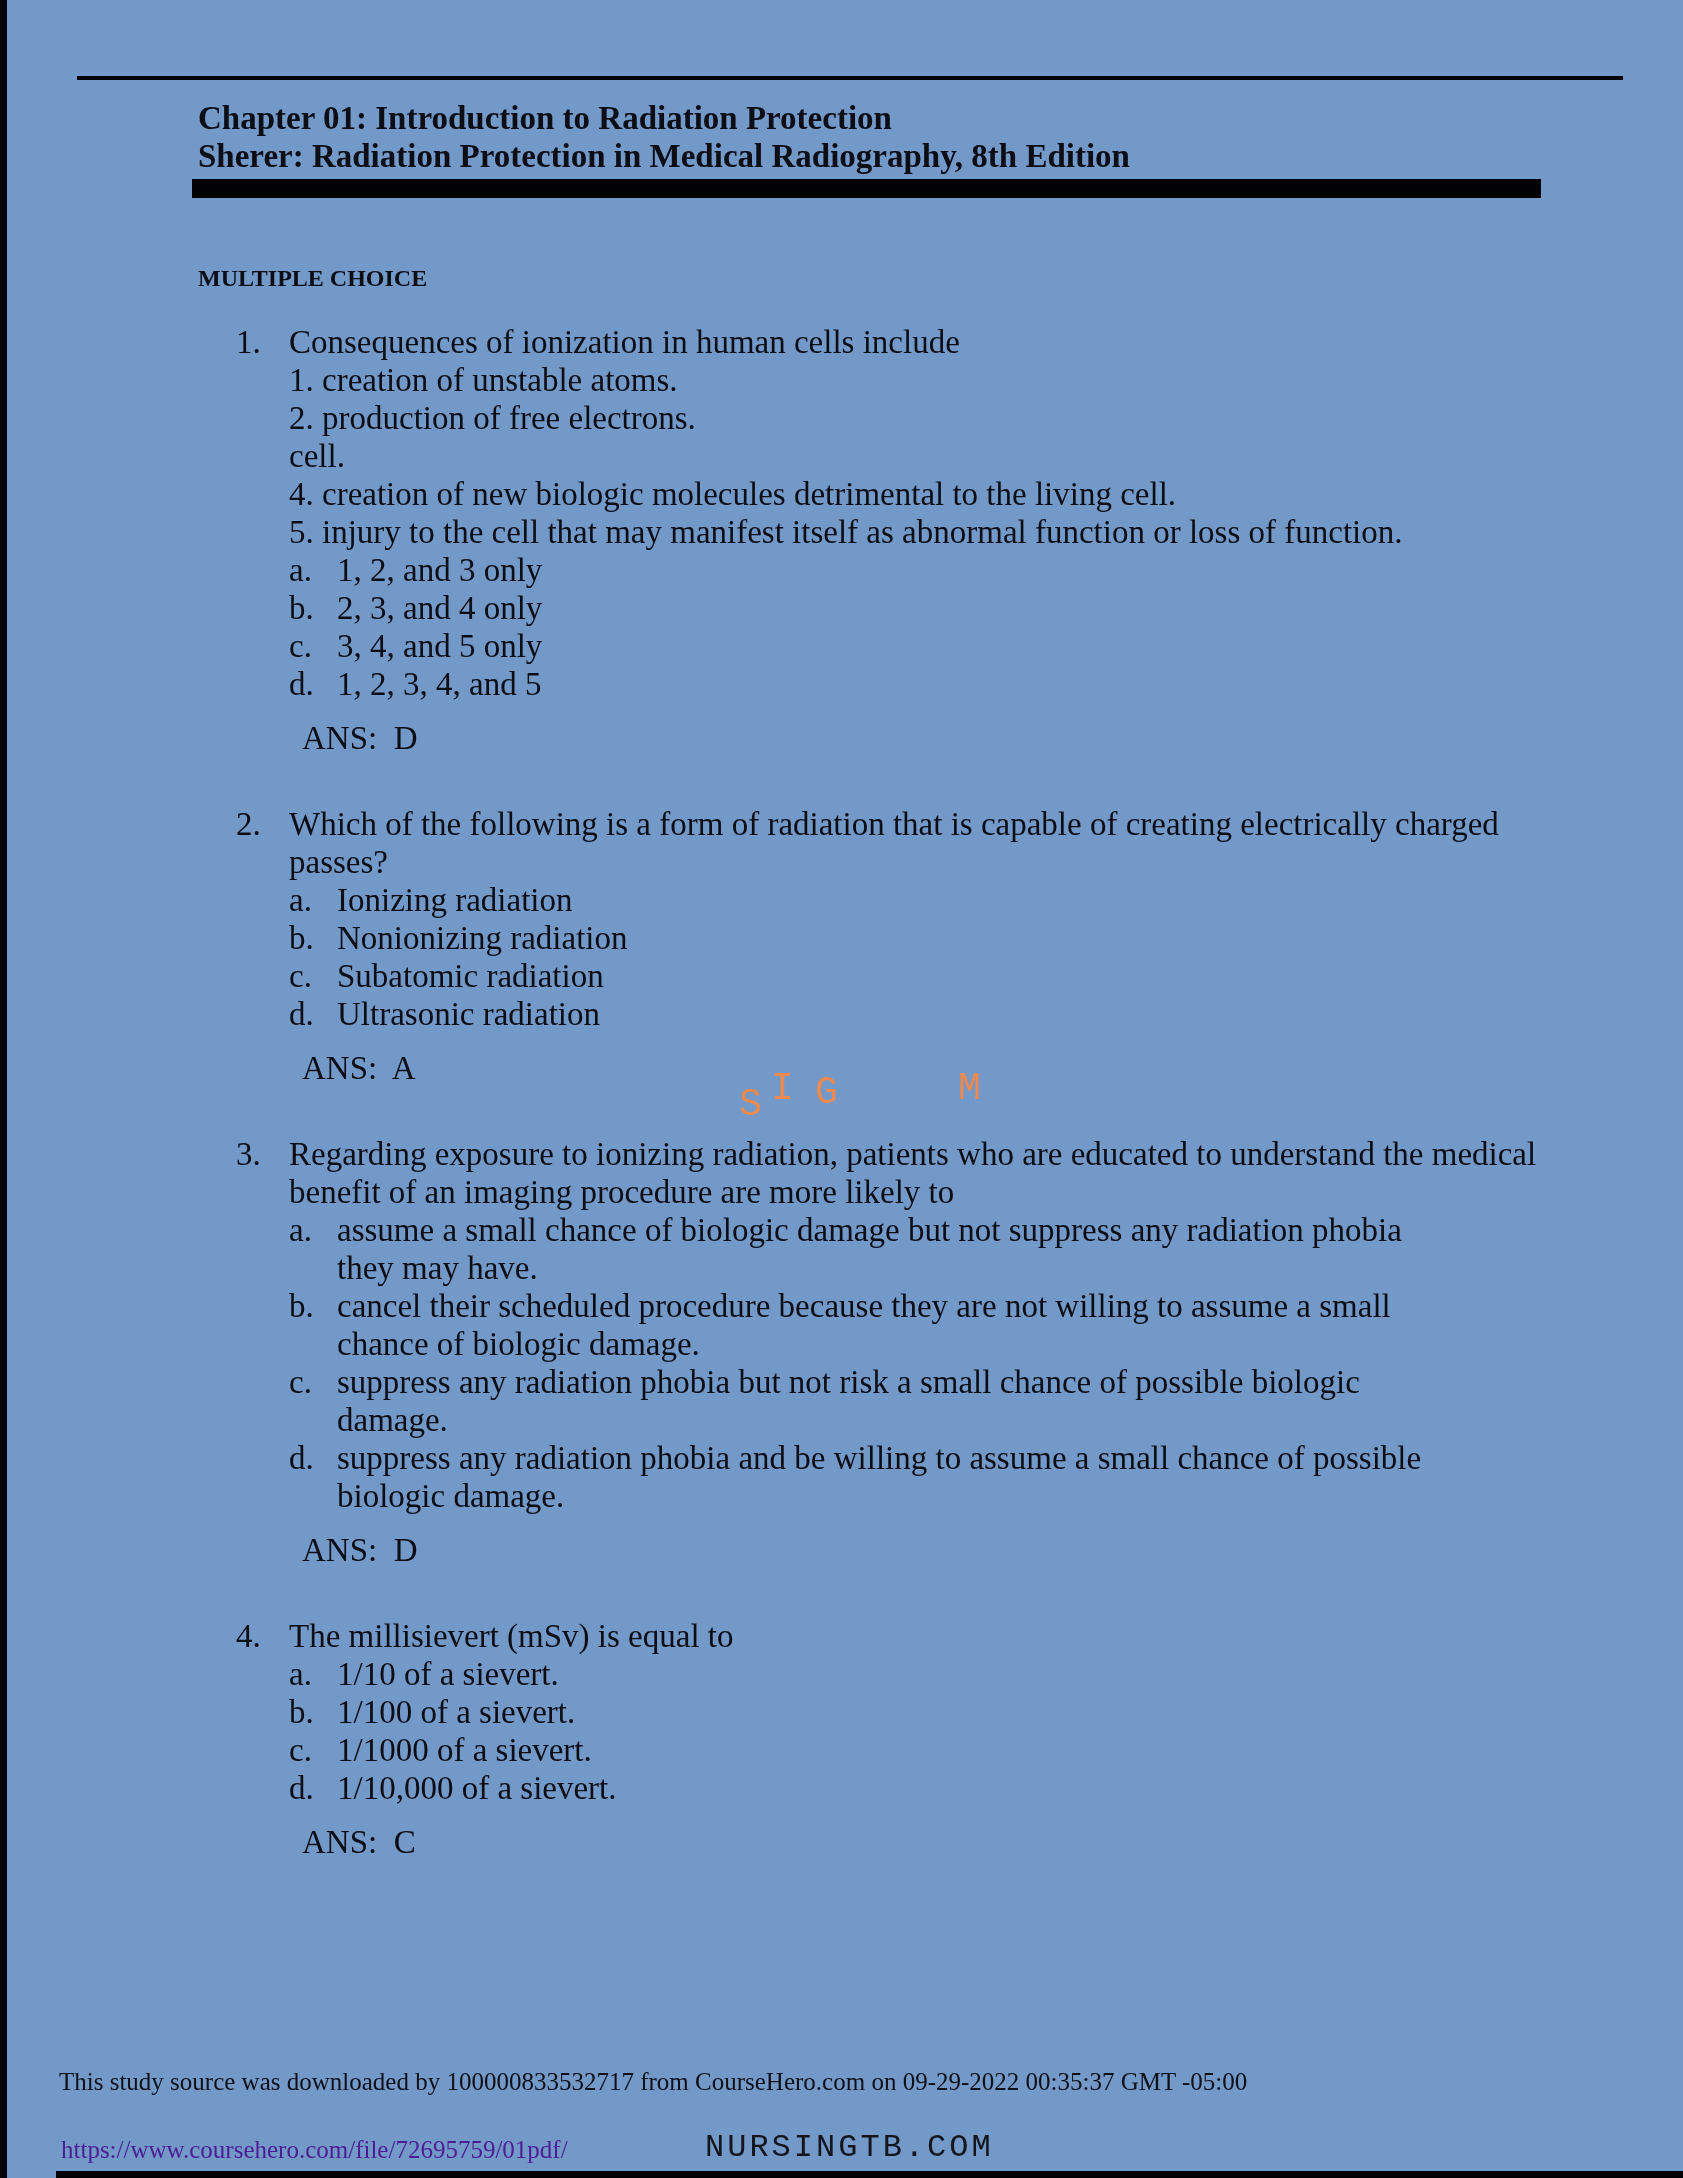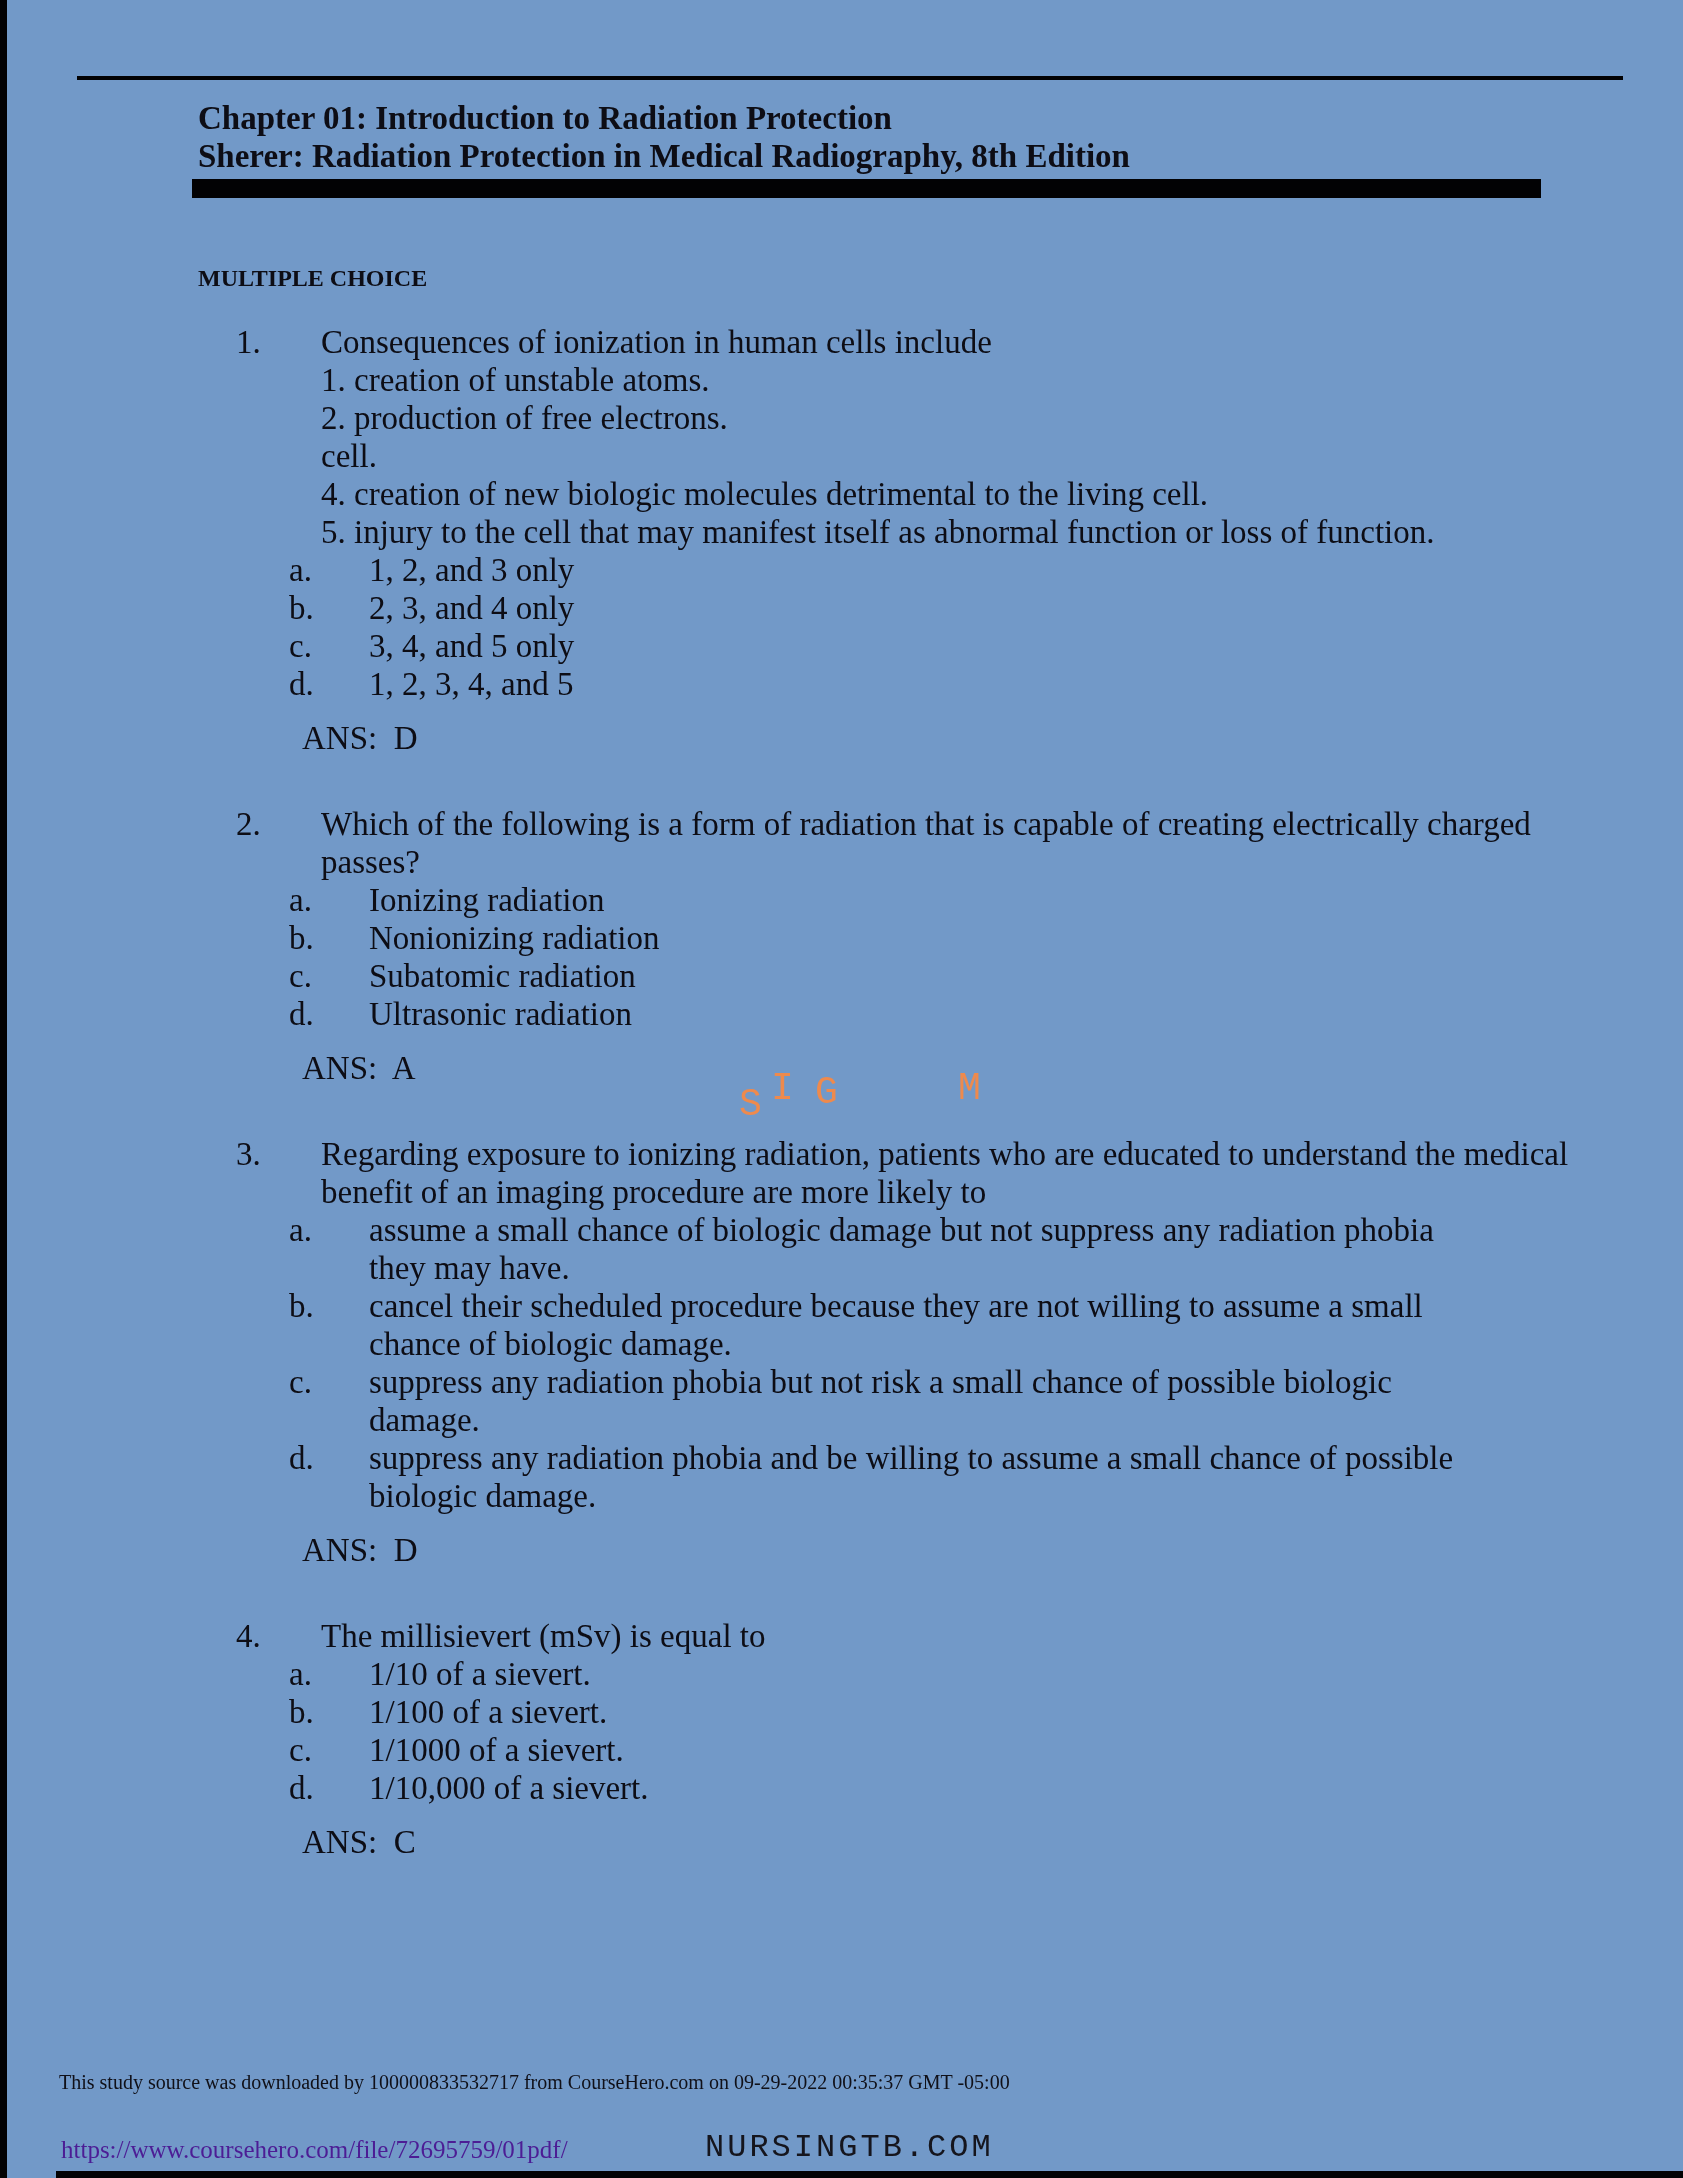--- a/index.html
+++ b/index.html
@@ -10,32 +10,32 @@
     color:#0d0d15;
   }
   .edge-left{position:absolute;left:0;top:0;width:7px;height:2178px;background:#020204;}
   .top-rule{position:absolute;left:77px;top:76px;width:1546px;height:4px;background:#020204;}
   .doc-header{position:absolute;left:198px;top:99px;font-weight:bold;font-size:33px;line-height:38px;white-space:nowrap;}
   .header-bar{position:absolute;left:192px;top:179px;width:1349px;height:19px;background:#020204;}
   .section-title{position:absolute;left:198px;top:259px;font-weight:bold;font-size:24px;line-height:38px;}
   .questions{position:absolute;left:198px;top:323px;width:1386px;}
   .q{position:relative;padding-left:91px;margin-bottom:48px;font-size:33px;}
   .qnum{position:absolute;left:38px;top:0;line-height:38px;}
-  .line{line-height:38px;white-space:nowrap;margin-left:32px;}
+  .line{line-height:38px;white-space:nowrap;}
   .opt{position:relative;padding-left:48px;}
   .olet{position:absolute;left:0;top:0;line-height:38px;}
   .ans{margin-top:16px;margin-left:13px;line-height:38px;white-space:pre;}
   .watermark{position:absolute;left:0;top:0;width:100%;height:100%;pointer-events:none;
     font-family:"Liberation Mono", monospace;font-size:38px;}
   .watermark span{position:absolute;}
   .wm-s{left:739px;top:1083px;}
   .wm-i{left:771px;top:1067px;}
   .wm-g{left:815px;top:1071px;}
   .wm-m{left:958px;top:1067px;}
-  .footer-download{position:absolute;left:59px;top:2067px;font-size:20px;line-height:30px;white-space:nowrap;color:#101018;}
+  .footer-download{position:absolute;left:59px;top:2067px;font-size:25px;line-height:30px;white-space:nowrap;color:#101018;}
   .footer-url{position:absolute;left:61px;top:2134px;font-size:25px;line-height:32px;white-space:nowrap;color:#4c1d95;}
   .footer-brand{position:absolute;left:705px;top:2129px;font-family:"Liberation Mono", monospace;
     font-size:32px;letter-spacing:3px;color:#15151d;white-space:nowrap;}
   .bottom-bar{position:absolute;left:56px;top:2171px;width:1627px;height:7px;background:#020204;}
 </style>
 </head>
 <body>
 
 <div class="page" style="background: rgb(114, 153, 200);">
   <div class="edge-left"></div>

